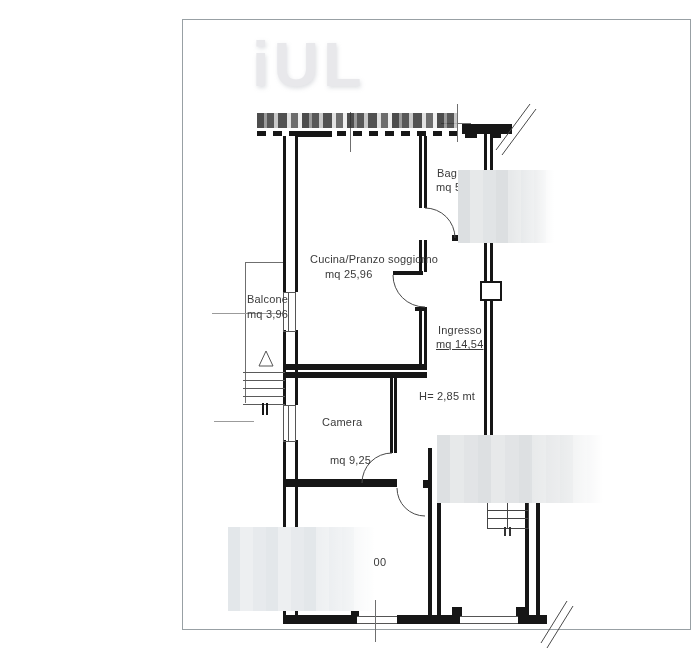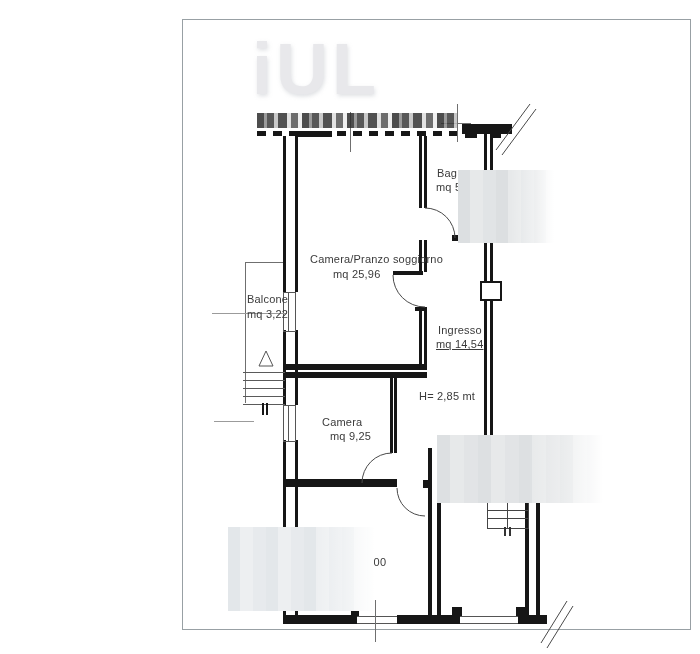--- a/index.html
+++ b/index.html
@@ -11,21 +11,21 @@
   
   .t{position:absolute;background:#6f6f6f;}
   .tl{position:absolute;background:#9b9b9b;}
   
   .lbl{position:absolute;font-size:11px;line-height:13px;color:#3a3a3a;white-space:nowrap;
        letter-spacing:.2px;}
   
   #frame{position:absolute;left:182px;top:19px;width:507px;height:609px;
          border:1px solid #98a0a4;}
   
-  #wm{position:absolute;left:252px;top:28px;font-size:72px;font-weight:700;
+  #wm{position:absolute;left:252px;top:28px;font-size:63px;font-weight:700;
       color:#e8e8eb;letter-spacing:4px;text-shadow:1px 2px 4px rgba(160,165,175,.35);}
   
   .px{position:absolute;filter:blur(.4px);}
   #px-band{left:257px;top:113px;width:200px;height:15px;opacity:.85;
      background:repeating-linear-gradient(90deg,#2e2e2e 0 7px,#8a8a8a 7px 10px,#3c3c3c 10px 17px,
         #c0c0c0 17px 21px,#333 21px 30px,#ddd 30px 34px,#555 34px 41px,#eee 41px 45px);}
   #px-bagno{left:458px;top:170px;width:96px;height:73px;
      background:linear-gradient(90deg,rgba(255,255,255,0) 0 55%,rgba(255,255,255,.55) 82%,#fff 100%),
         repeating-linear-gradient(90deg,#dcdfe1 0 12px,#e7e9ea 12px 25px,#e1e4e6 25px 38px);}
   #px-ingresso{left:437px;top:435px;width:166px;height:68px;
@@ -141,28 +141,28 @@
     <path d="M425,208 A30,30 0 0 1 455,238" fill="none" stroke="#4a4a4a" stroke-width="1"></path>
     <path d="M392,453 A30,30 0 0 0 362,483" fill="none" stroke="#4a4a4a" stroke-width="1"></path>
     <path d="M397,488 A28,28 0 0 0 425,516" fill="none" stroke="#4a4a4a" stroke-width="1"></path>
     <line x1="496" y1="150" x2="530" y2="104" stroke="#4a4a4a" stroke-width="1"></line>
     <line x1="502" y1="155" x2="536" y2="109" stroke="#4a4a4a" stroke-width="1"></line>
     <line x1="541" y1="643" x2="567" y2="601" stroke="#4a4a4a" stroke-width="1"></line>
     <line x1="547" y1="648" x2="573" y2="606" stroke="#4a4a4a" stroke-width="1"></line>
     <polygon points="266,351 259,366 273,366" fill="#ffffff" stroke="#555" stroke-width="1"></polygon>
   </svg>
 
-  <div class="lbl" style="left:310px;top:253px;">Camera/Pranzo soggiorno</div>
-  <div class="lbl" style="left:333px;top:268px;">mq 25,96</div>
+  <div class="lbl" style="left:310px;top:253px;">Cucina/Pranzo soggiorno</div>
+  <div class="lbl" style="left:325px;top:268px;">mq 25,96</div>
 
   <div class="lbl" style="left:247px;top:293px;">Balcone</div>
-  <div class="lbl" style="left:247px;top:308px;">mq 3,22</div>
+  <div class="lbl" style="left:247px;top:308px;">mq 3,96</div>
 
   <div class="lbl" style="left:322px;top:416px;">Camera</div>
-  <div class="lbl" style="left:330px;top:430px;">mq 9,25</div>
+  <div class="lbl" style="left:330px;top:454px;">mq 9,25</div>
 
   <div class="lbl" style="left:438px;top:324px;">Ingresso</div>
   <div class="lbl" style="left:436px;top:338px;text-decoration:underline;">mq 14,54</div>
 
   <div class="lbl" style="left:437px;top:167px;">Bagno</div>
   <div class="lbl" style="left:436px;top:181px;">mq 5</div>
 
   <div class="lbl" style="left:419px;top:390px;">H= 2,85 mt</div>
   <div class="lbl" style="left:364px;top:556px;">6,00</div>
 

